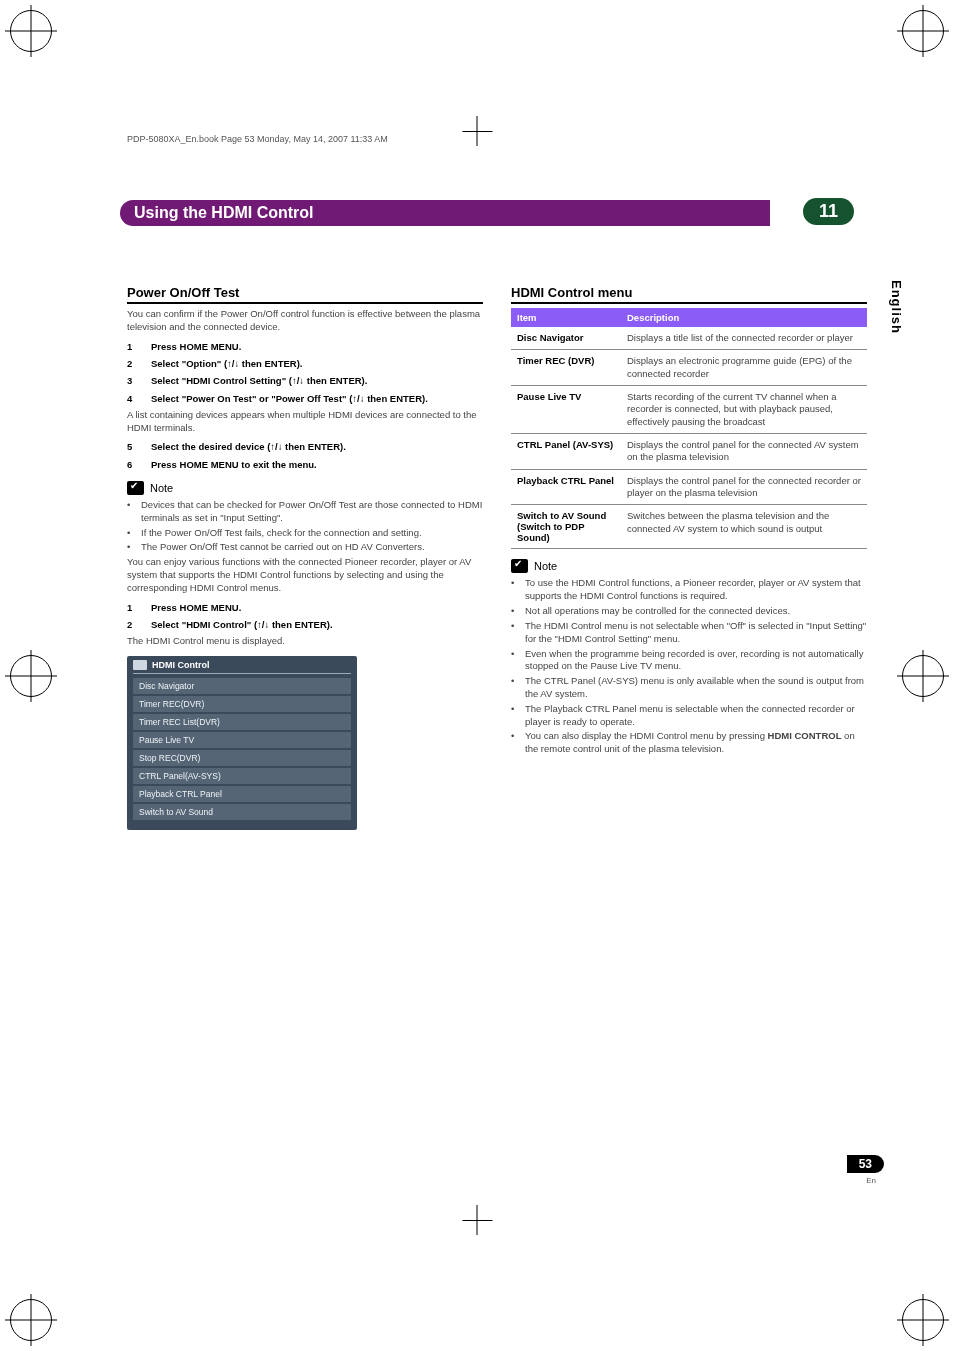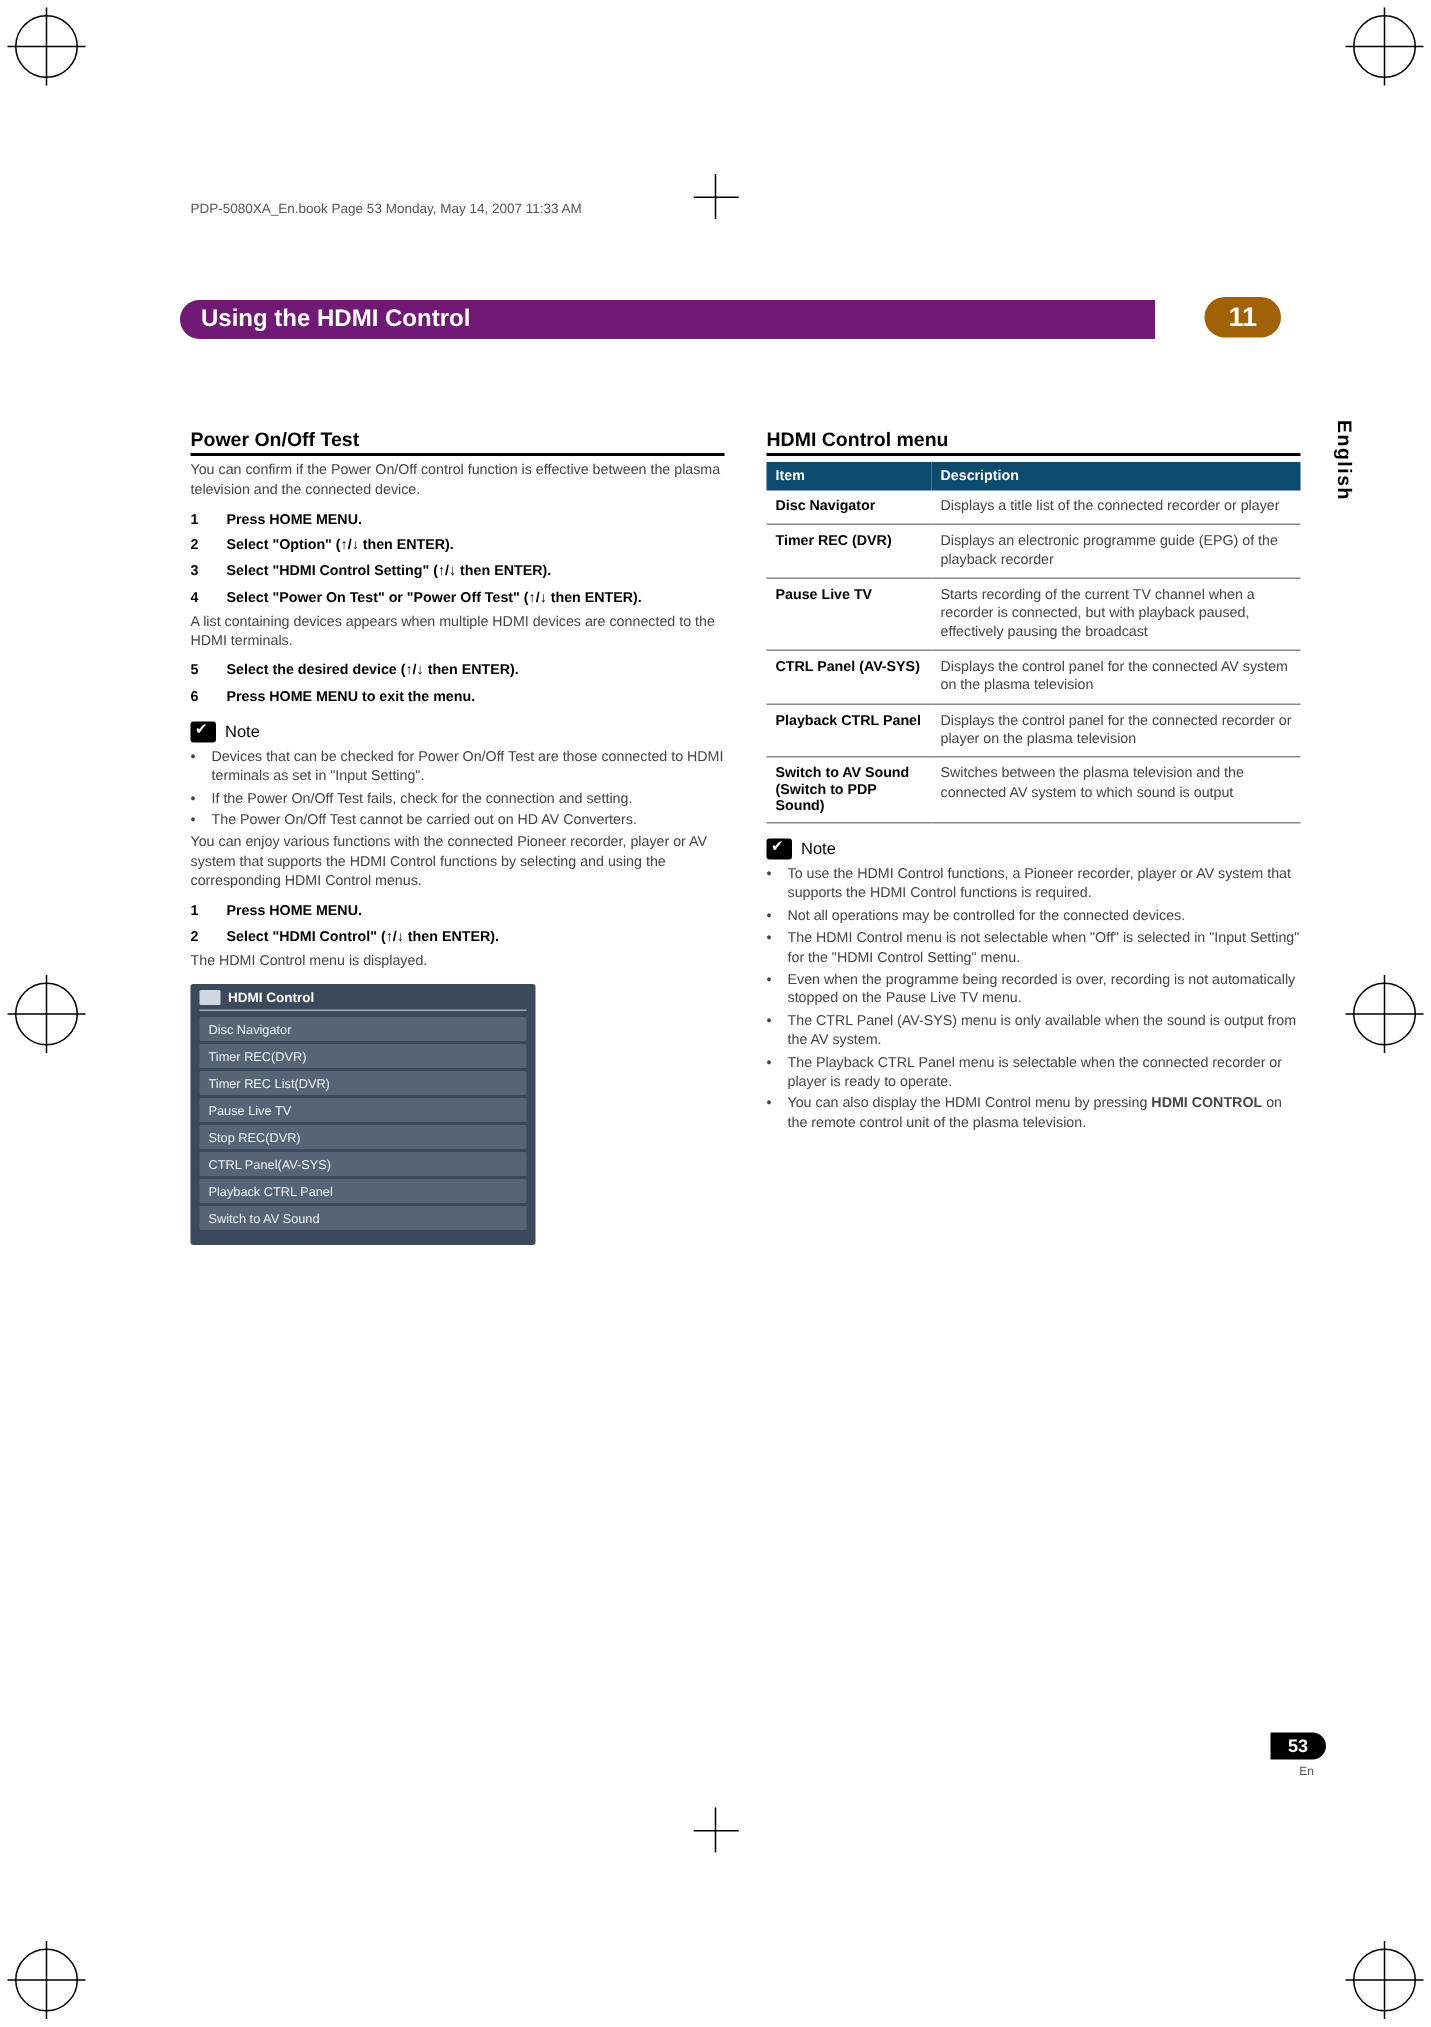--- a/index.html
+++ b/index.html
@@ -24,21 +24,21 @@
   .chapter-title {
     background: #701a75; color: #fff;
     font-weight: bold; font-size: 16px;
     padding: 4px 12px 4px 14px;
     border-radius: 13px 0 0 13px;
     display: inline-block;
     width: 650px;
   }
   .chapter-num-wrap {
     position: absolute; right: 40px; top: -2px;
-    background: #a16207; color: #fff;
+    background: #14532d; color: #fff;
     font-weight: bold; font-size: 18px;
     padding: 3px 16px;
     border-radius: 14px;
   }
   .side-tab {
     position: absolute;
     right: 50px; top: 280px;
     writing-mode: vertical-rl;
     font-weight: bold; font-size: 13px;
     letter-spacing: 1px;
@@ -123,21 +123,21 @@
     margin-bottom: 2px;
     border-radius: 1px;
   }
   .hdmi-table {
     width: 100%;
     border-collapse: collapse;
     font-size: 9.5px;
     margin-top: 4px;
   }
   .hdmi-table thead th {
-    background: #0c4a6e; color: #fff; font-weight: bold;
+    background: #8b5cf6; color: #fff; font-weight: bold;
     padding: 4px 6px; text-align: left;
   }
   .hdmi-table td {
     padding: 5px 6px;
     border-bottom: 1px solid #888;
     vertical-align: top;
   }
   .hdmi-table td.k { font-weight: bold; width: 110px; }
   .hdmi-table td.d { color: #444; line-height: 1.3; }
   .page-num-badge {
@@ -293,21 +293,21 @@
           <th>Description</th>
         </tr>
       </thead>
       <tbody>
         <tr>
             <td class="k">Disc Navigator</td>
             <td class="d">Displays a title list of the connected recorder or player</td>
           </tr>
         <tr>
             <td class="k">Timer REC (DVR)</td>
-            <td class="d">Displays an electronic programme guide (EPG) of the playback recorder</td>
+            <td class="d">Displays an electronic programme guide (EPG) of the connected recorder</td>
           </tr>
         <tr>
             <td class="k">Pause Live TV</td>
             <td class="d">Starts recording of the current TV channel when a recorder is connected, but with playback paused, effectively pausing the broadcast</td>
           </tr>
         <tr>
             <td class="k">CTRL Panel (AV-SYS)</td>
             <td class="d">Displays the control panel for the connected AV system on the plasma television</td>
           </tr>
         <tr>

